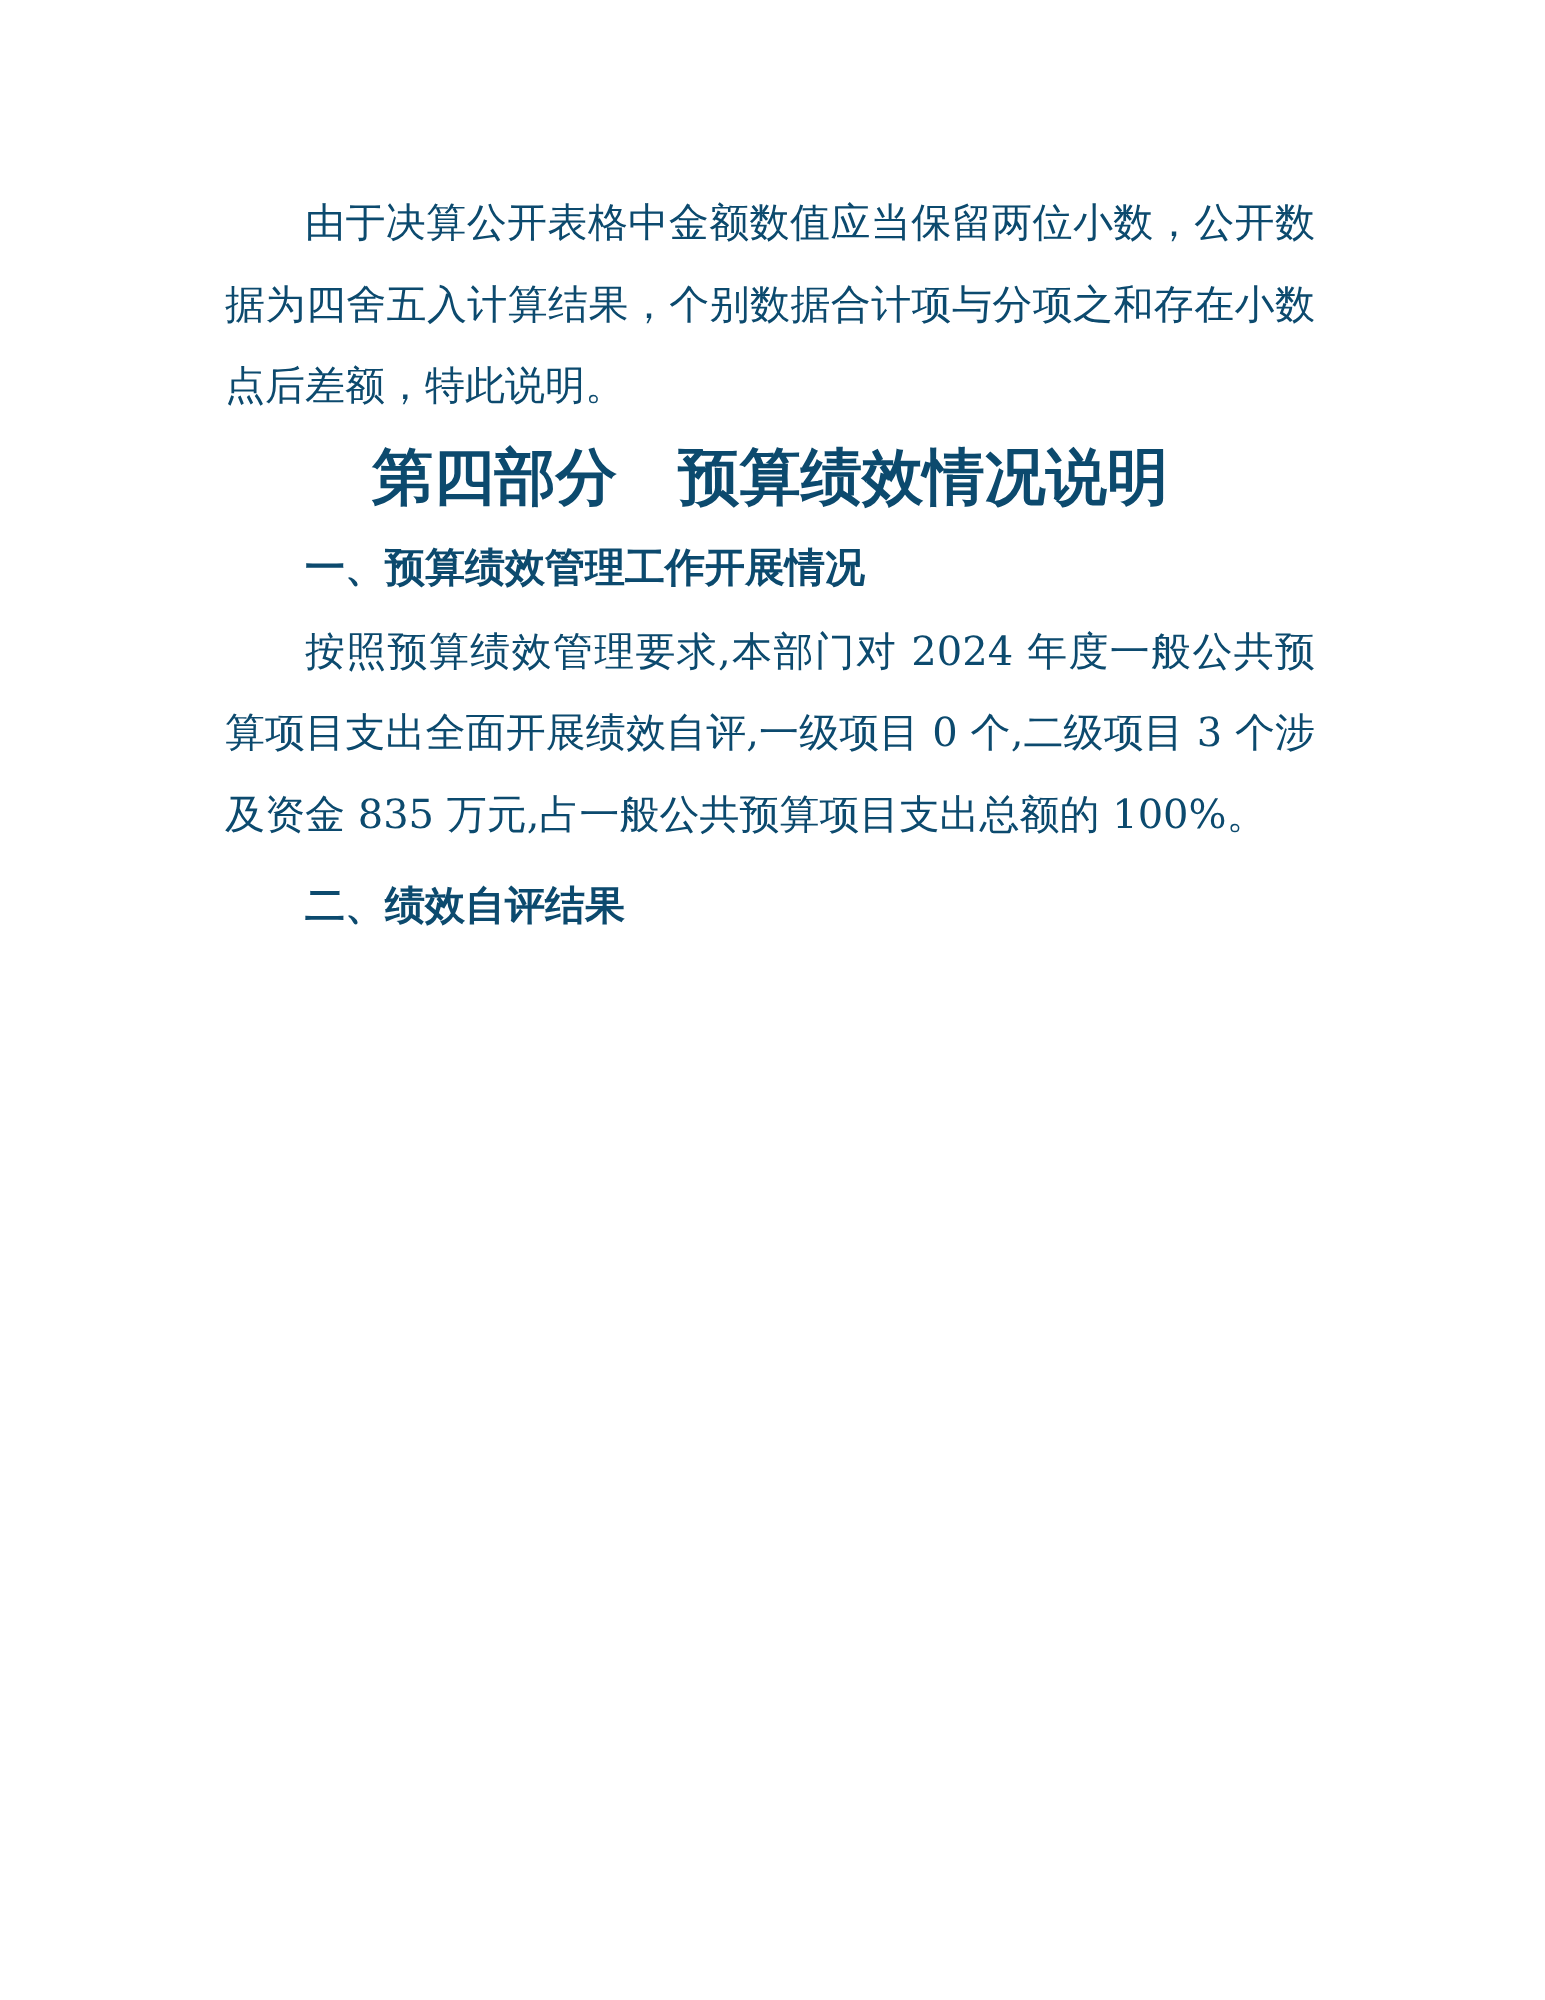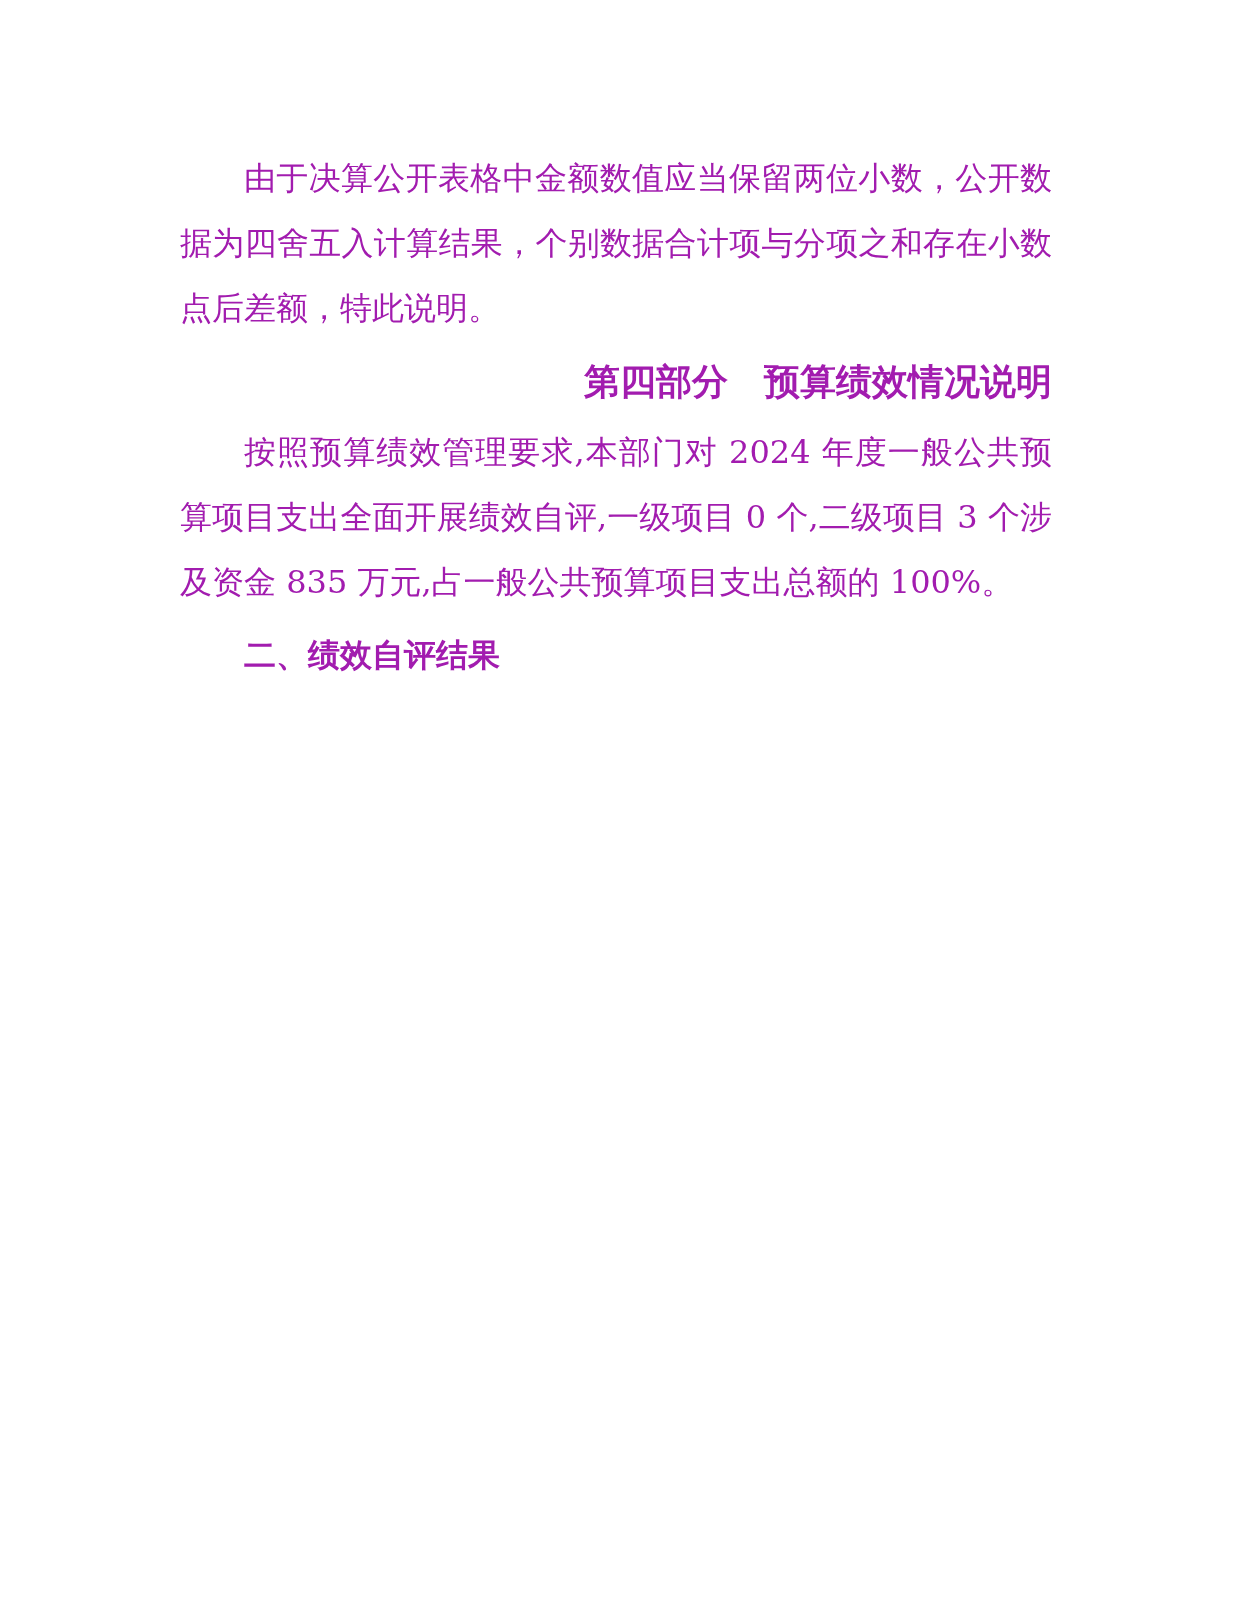--- a/index.html
+++ b/index.html
@@ -6,40 +6,40 @@
     margin: 0;
     padding: 0;
     background: #ffffff;
   }
   .page {
     position: relative;
     width: 1236px;
     height: 1600px;
     margin: 0 auto;
     background: #ffffff;
-    color: #a21caf;
+    color: #0c4a6e;
     box-sizing: border-box;
     padding: 146px 184px 40px 180px;
     font-family: "DejaVu Serif", "Liberation Serif", serif;
     font-size: 32px;
     line-height: 65px;
     text-align: justify;
     overflow: hidden;
   }
   .body-para {
     margin: 0;
     text-indent: 2em;
     text-justify: inter-ideograph;
     word-break: break-all;
   }
   .part-title {
     margin: 8px 0 6px 0;
-    font-size: 36px;
+    font-size: 49px;
     font-weight: bold;
-    text-align: right;
+    text-align: center;
     text-indent: 0;
     line-height: 65px;
     font-family: "DejaVu Serif", "Liberation Serif", serif;
   }
   .section-heading {
     margin: 8px 0 2px 0;
     font-size: 32px;
     font-weight: bold;
     text-align: left;
     text-indent: 2em;
@@ -49,20 +49,21 @@
 </style>
 </head>
 <body>
 
 <div class="page">
 
   <p class="body-para">由于决算公开表格中金额数值应当保留两位小数，公开数据为四舍五入计算结果，个别数据合计项与分项之和存在小数点后差额，特此说明。</p>
 
   <h1 class="part-title">第四部分　预算绩效情况说明</h1>
 
+  <h2 class="section-heading">一、预算绩效管理工作开展情况</h2>
 
   <p class="body-para">按照预算绩效管理要求,本部门对 2024 年度一般公共预算项目支出全面开展绩效自评,一级项目 0 个,二级项目 3 个涉及资金 835 万元,占一般公共预算项目支出总额的 100%。</p>
 
   <h2 class="section-heading">二、绩效自评结果</h2>
 
 
 
 </div>
 
 </body></html>

